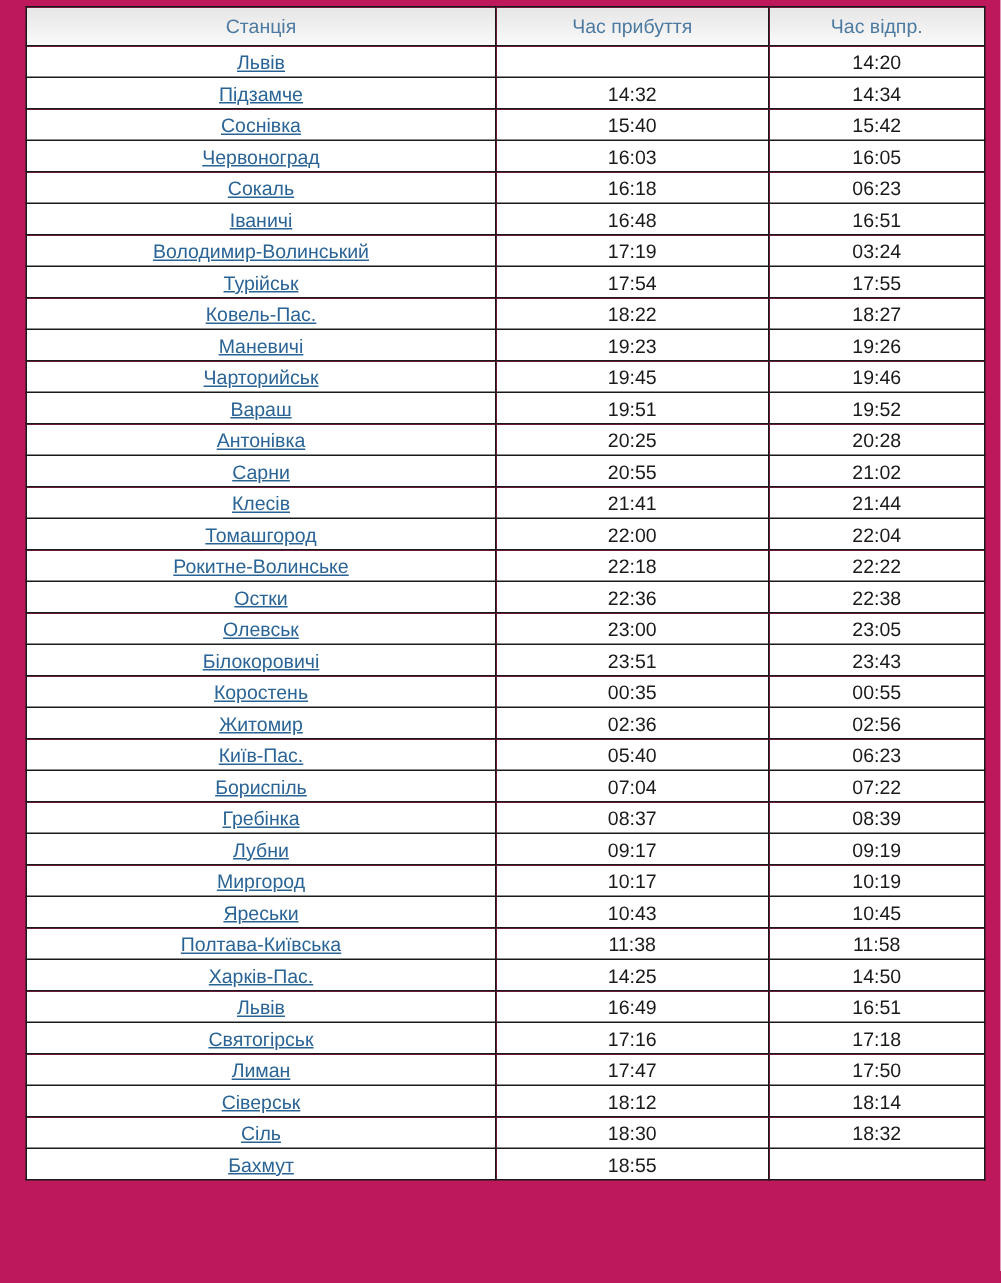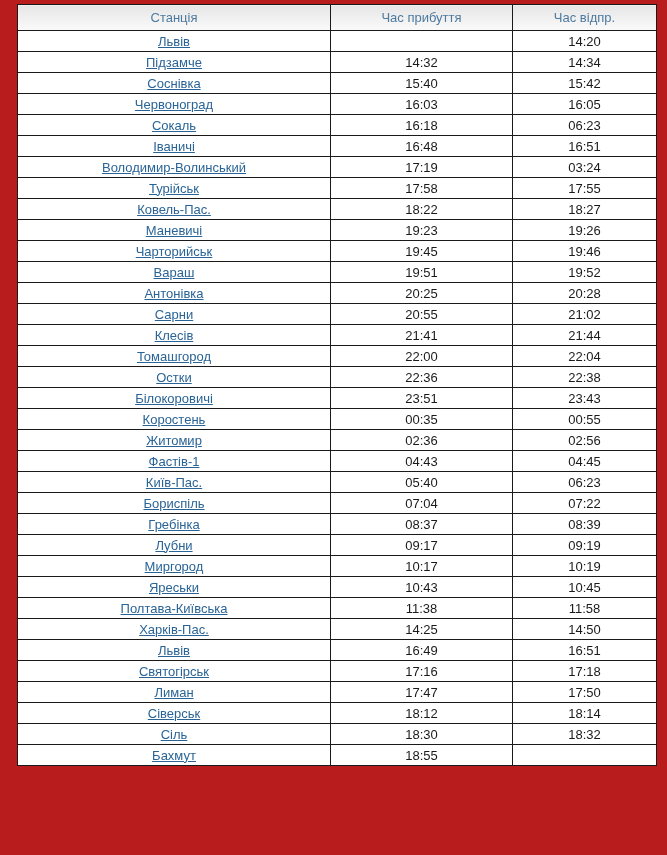--- a/index.html
+++ b/index.html
@@ -11,21 +11,21 @@
   * { box-sizing: border-box; }
   html, body {
     margin: 0;
     padding: 0;
     background: #ffffff;
     font-family: "Liberation Sans", sans-serif;
   }
   .page {
     width: 667px;
     height: 855px;
-    background: #b91c1c;
+    background: #be185d;
     overflow: hidden;
   }
   table.timetable {
     border-collapse: collapse;
     margin: 4px 0 0 17px;
     width: 639px;
     table-layout: fixed;
   }
   table.timetable th,
   table.timetable td {
@@ -105,21 +105,21 @@
           <td>16:48</td>
           <td>16:51</td>
         </tr>
         <tr>
           <td><a class="station-link" href="#">Володимир-Волинський</a></td>
           <td>17:19</td>
           <td>03:24</td>
         </tr>
         <tr>
           <td><a class="station-link" href="#">Турійськ</a></td>
-          <td>17:58</td>
+          <td>17:54</td>
           <td>17:55</td>
         </tr>
         <tr>
           <td><a class="station-link" href="#">Ковель-Пас.</a></td>
           <td>18:22</td>
           <td>18:27</td>
         </tr>
         <tr>
           <td><a class="station-link" href="#">Маневичі</a></td>
           <td>19:23</td>
@@ -149,43 +149,48 @@
           <td><a class="station-link" href="#">Клесів</a></td>
           <td>21:41</td>
           <td>21:44</td>
         </tr>
         <tr>
           <td><a class="station-link" href="#">Томашгород</a></td>
           <td>22:00</td>
           <td>22:04</td>
         </tr>
         <tr>
+          <td><a class="station-link" href="#">Рокитне-Волинське</a></td>
+          <td>22:18</td>
+          <td>22:22</td>
+        </tr>
+        <tr>
           <td><a class="station-link" href="#">Остки</a></td>
           <td>22:36</td>
           <td>22:38</td>
         </tr>
         <tr>
+          <td><a class="station-link" href="#">Олевськ</a></td>
+          <td>23:00</td>
+          <td>23:05</td>
+        </tr>
+        <tr>
           <td><a class="station-link" href="#">Білокоровичі</a></td>
           <td>23:51</td>
           <td>23:43</td>
         </tr>
         <tr>
           <td><a class="station-link" href="#">Коростень</a></td>
           <td>00:35</td>
           <td>00:55</td>
         </tr>
         <tr>
           <td><a class="station-link" href="#">Житомир</a></td>
           <td>02:36</td>
           <td>02:56</td>
-        </tr>
-        <tr>
-          <td><a class="station-link" href="#">Фастів-1</a></td>
-          <td>04:43</td>
-          <td>04:45</td>
         </tr>
         <tr>
           <td><a class="station-link" href="#">Київ-Пас.</a></td>
           <td>05:40</td>
           <td>06:23</td>
         </tr>
         <tr>
           <td><a class="station-link" href="#">Бориспіль</a></td>
           <td>07:04</td>
           <td>07:22</td>

